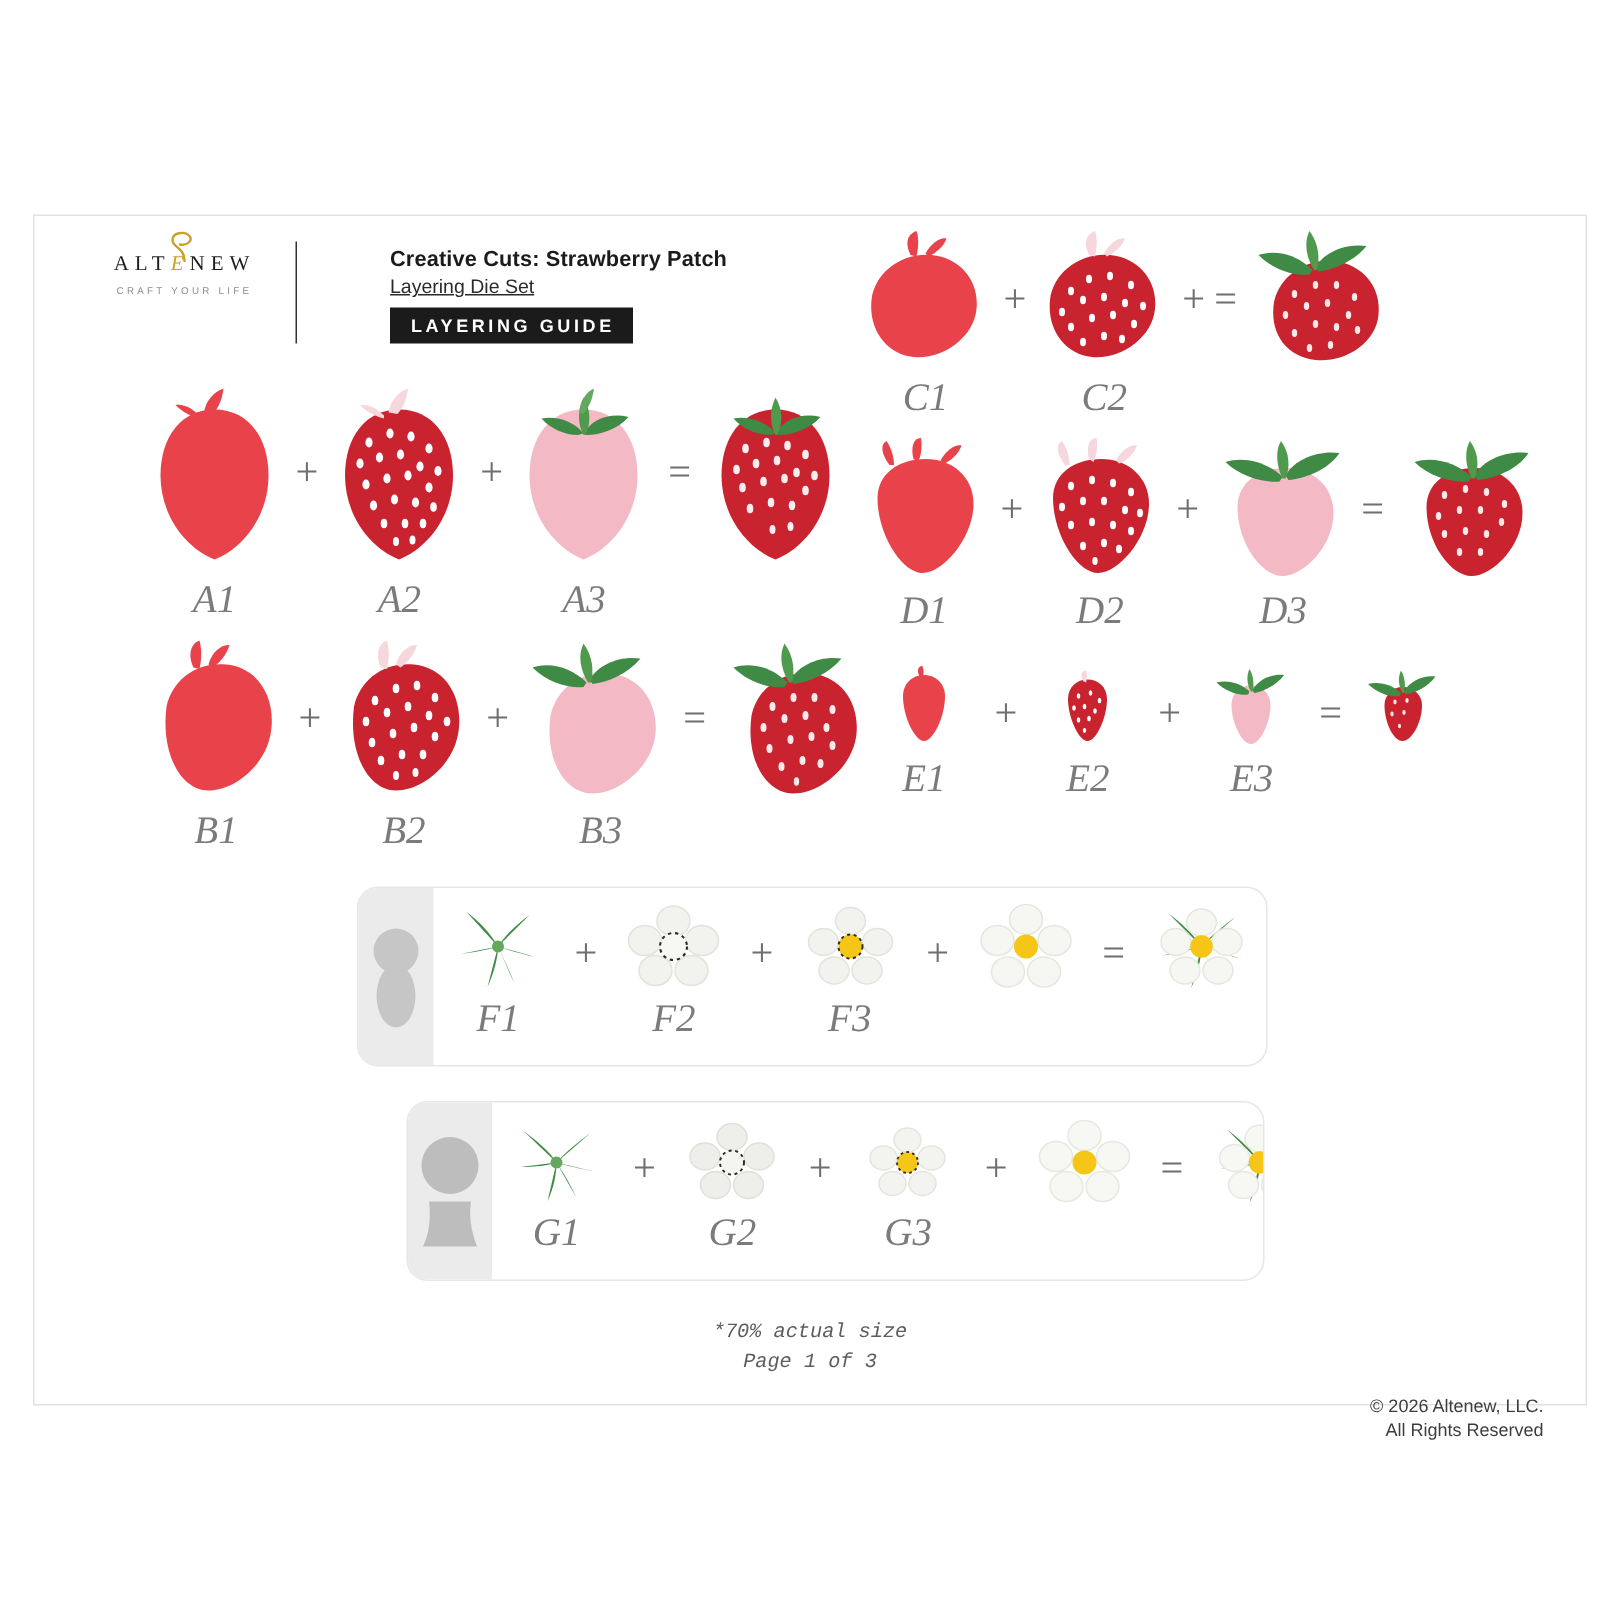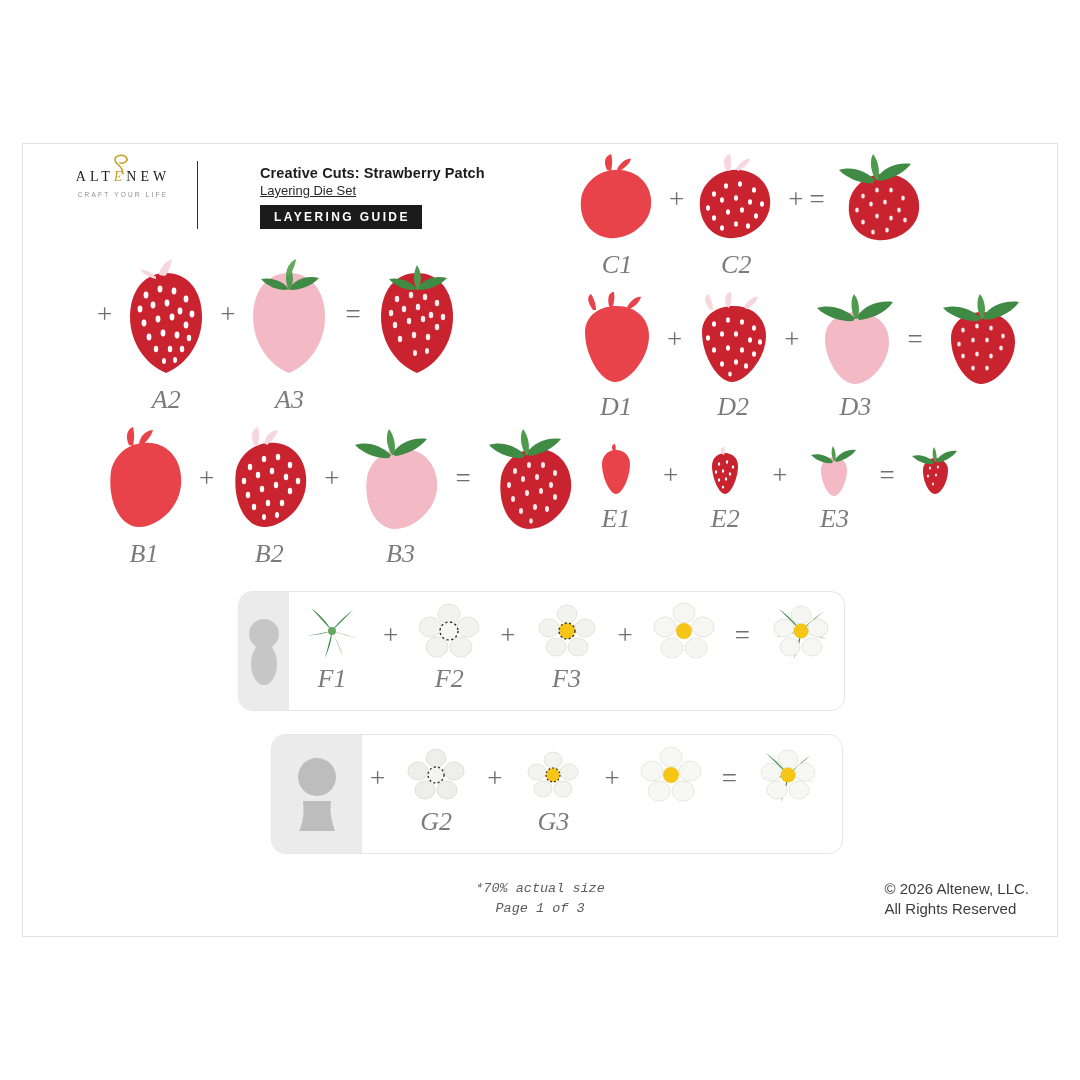--- a/index.html
+++ b/index.html
@@ -162,22 +162,23 @@
     text-align: center;
     font-family: Liberation Mono, monospace;
     font-style: italic;
     font-size: 13.5px;
     color: #5d5d5d;
     line-height: 1.5;
   }
   .footer-right {
     position: absolute;
     right: 28px;
-    top: 735px;
-    font-size: 15px;
+    top: 785px;
+    text-align: right;
+    font-size: 12px;
     color: #3d3d3d;
     line-height: 1.35;
   }
 </style>
 </head>
 <body>
 
 <div class="sheet">
 
   <div class="header">
@@ -205,20 +206,30 @@
         <path d="M50 12 C26 12, 12 32, 12 56 C12 84, 32 108, 50 116 C68 108, 88 84, 88 56 C88 32, 74 12, 50 12 Z"></path>
       </g>
 
       <g id="berry-tilt-body">
         <path d="M62 16 C38 10, 14 28, 12 54 C10 82, 34 106, 58 110 C78 104, 92 80, 90 54 C88 32, 80 20, 62 16 Z"></path>
       </g>
     </defs>
   </svg>
 
   <div class="row" style="left:70px; top:115px;">
+    <div class="cell">
+      <div class="art">
+        <svg width="100" height="122" viewBox="0 0 100 122">
+          <path d="M50 114 C30 106, 14 84, 14 58 C14 32, 28 14, 50 14 C72 14, 86 32, 86 58 C86 84, 70 106, 50 114 Z" fill="#e8434a"></path>
+          <path d="M43 16 C44 8, 50 2, 56 0 C55 8, 52 14, 49 17 Z" fill="#e8434a"></path>
+          <path d="M40 18 C34 12, 28 10, 24 11 C29 16, 35 19, 40 20 Z" fill="#e8434a"></path>
+        </svg>
+      </div>
+      <div class="lbl">A1</div>
+    </div>
     <div class="op" style="margin:40px 4px 0 4px;">+</div>
     <div class="cell">
       <div class="art">
         <svg width="100" height="122" viewBox="0 0 100 122">
           <path d="M50 114 C30 106, 14 84, 14 58 C14 32, 28 14, 50 14 C72 14, 86 32, 86 58 C86 84, 70 106, 50 114 Z" fill="#c9232f"></path>
           <path d="M43 16 C44 8, 50 2, 56 0 C55 8, 52 14, 49 17 Z" fill="#f6d7dd"></path>
           <path d="M40 18 C34 12, 28 10, 24 11 C29 16, 35 19, 40 20 Z" fill="#f6d7dd"></path>
           <g fill="#ffffff">
             <ellipse cx="30" cy="36" rx="2.4" ry="3.4"></ellipse>
               <ellipse cx="44" cy="30" rx="2.4" ry="3.4"></ellipse>
@@ -699,20 +710,36 @@
   </div>
 
   <div class="panel" style="left:248px; top:590px; width:570px; height:118px;">
     <div class="panel-tab">
       <svg width="56" height="78" viewBox="0 0 56 78">
         <circle cx="28" cy="22" r="19" fill="#bdbdbd"></circle>
         <path d="M14 46 C16 62, 12 72, 10 76 L46 76 C44 70, 40 60, 42 46 Z" fill="#bdbdbd"></path>
       </svg>
     </div>
     <div class="panel-body">
+      <div class="cell" style="width:86px">
+        <div class="art" style="height:58px">
+          <svg width="62" height="58" viewBox="0 0 62 58">
+            <g fill="#3f8a45">
+              <path d="M31 30 L9 9 C17 15, 26 22, 31 30 Z"></path>
+              <path d="M31 30 L54 10 C46 16, 37 23, 31 30 Z"></path>
+              <path d="M31 30 L7 33 C16 33, 26 32, 31 30 Z"></path>
+              <path d="M31 30 L56 36 C47 34, 37 32, 31 30 Z"></path>
+              <path d="M31 30 L25 56 C29 47, 31 38, 31 30 Z"></path>
+              <path d="M31 30 L44 53 C40 44, 35 36, 31 30 Z"></path>
+            </g>
+            <circle cx="31" cy="30" r="4" fill="#63a85f"></circle>
+          </svg>
+        </div>
+        <div class="lbl">G1</div>
+      </div>
       <div class="op" style="margin:18px 8px 0 8px;">+</div>
       <div class="cell" style="width:86px">
         <div class="art" style="height:58px">
           <svg width="62" height="58" viewBox="0 0 62 58">
             <g fill="#eeeeea" stroke="#e0e0da" stroke-width="1">
               <ellipse cx="31" cy="13" rx="10" ry="9"></ellipse>
               <ellipse cx="49" cy="26" rx="10" ry="9"></ellipse>
               <ellipse cx="42" cy="45" rx="10" ry="9"></ellipse>
               <ellipse cx="20" cy="45" rx="10" ry="9"></ellipse>
               <ellipse cx="13" cy="26" rx="10" ry="9"></ellipse>

